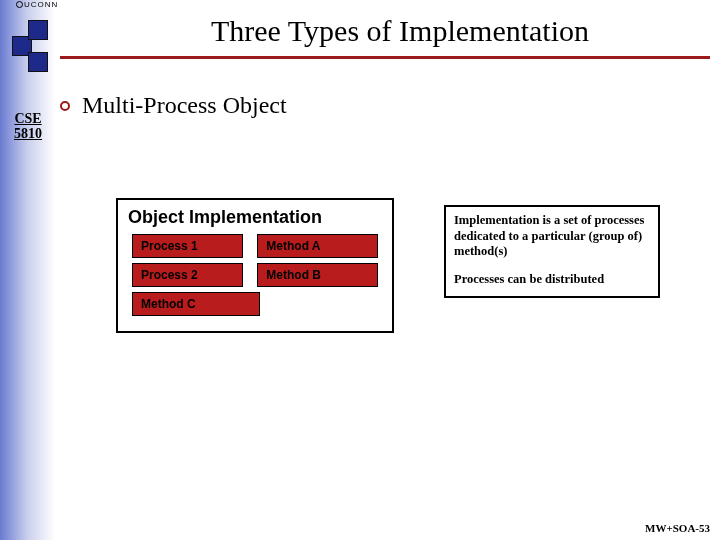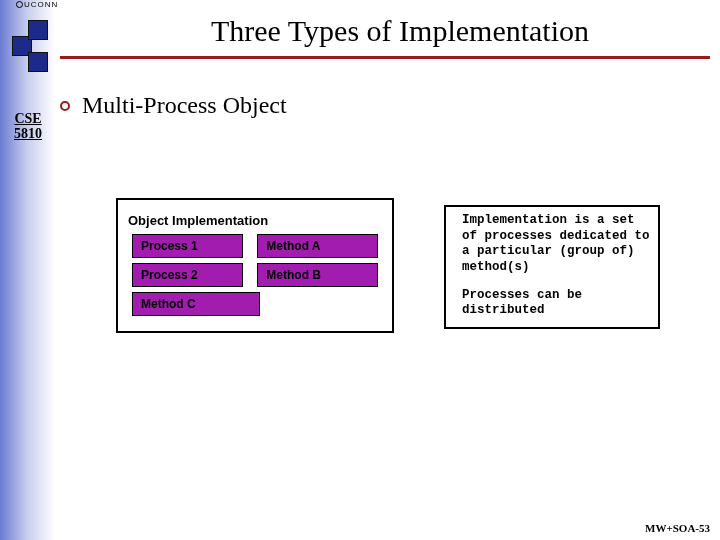--- a/index.html
+++ b/index.html
@@ -94,44 +94,44 @@
     position: absolute;
     left: 116px; top: 198px;
     width: 278px;
     border: 2px solid #000;
     padding: 5px 8px 10px 8px;
     background: #fff;
     font-family: Arial, Helvetica, sans-serif;
   }
   .impl-title {
     font-weight: bold;
-    font-size: 13px;
-    margin: 8px 2px 6px 2px;
+    font-size: 18px;
+    margin: 2px 2px 6px 2px;
   }
   .impl-row {
     display: flex;
     gap: 14px;
     margin: 5px 6px;
   }
   .impl-cell {
     border: 1.5px solid #000;
     padding: 4px 8px;
     font-weight: bold;
     font-size: 12px;
-    background: #a21caf;
+    background: #b91c1c;
   }
   .impl-cell.proc { width: 118px; }
   .impl-cell.meth { width: 128px; }
   .desc-box {
     position: absolute;
     left: 444px; top: 205px;
     width: 216px;
     border: 2px solid #000;
-    padding: 6px 8px 8px 16px;
-    font-family: Liberation Mono, monospace;
+    padding: 6px 8px 8px 8px;
+    font-family: Liberation Serif, serif;
     font-size: 12.5px;
     font-weight: bold;
     line-height: 1.25;
     background: #fff;
   }
   .desc-p2 {
     margin-top: 12px;
   }
   .footer {
     position: absolute;

